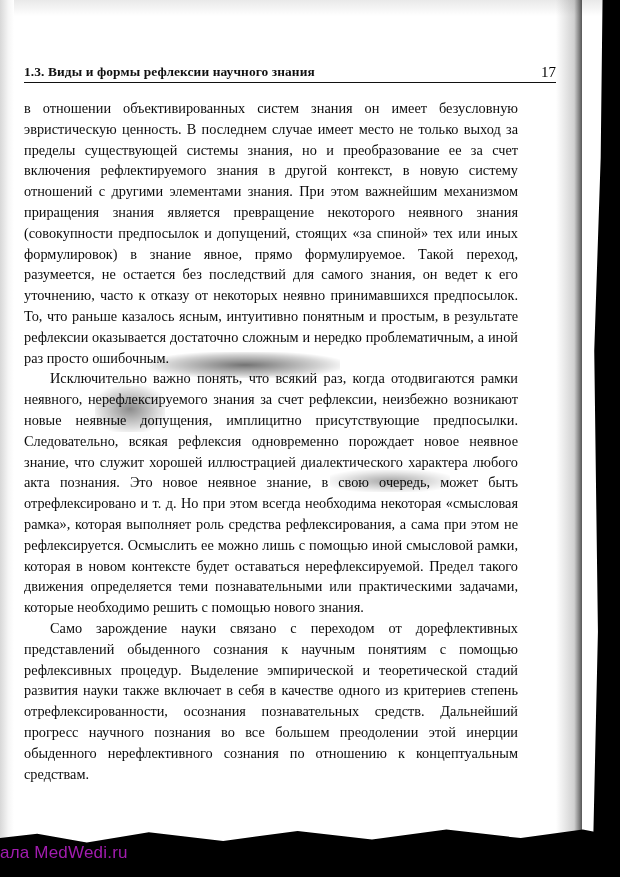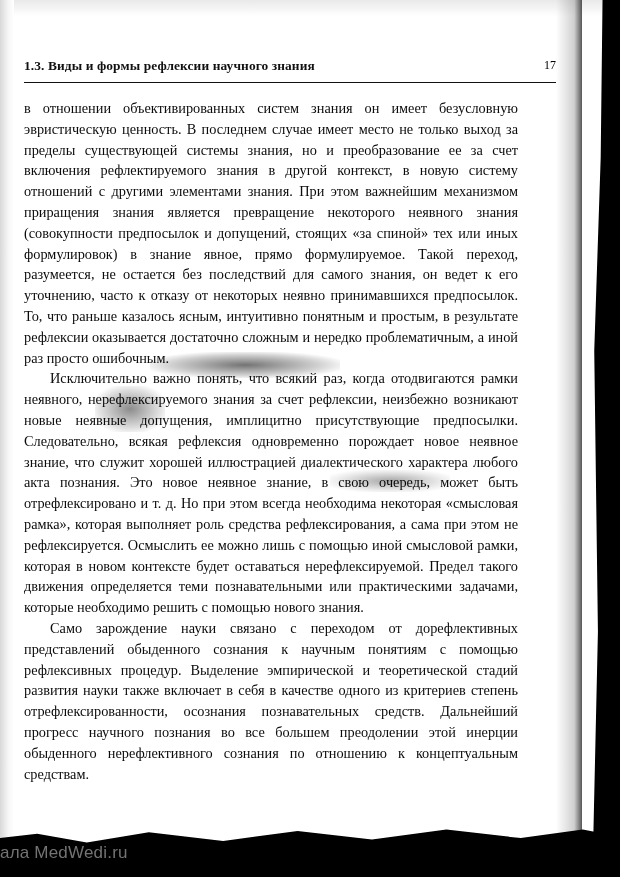--- a/index.html
+++ b/index.html
@@ -77,34 +77,34 @@
     width: 120px; height: 22px;
     background: radial-gradient(ellipse at 50% 50%, rgba(0,0,0,0.35) 0%, rgba(0,0,0,0.08) 60%, rgba(0,0,0,0) 82%);
     pointer-events: none;
   }
 
   
   .header {
     position: absolute;
     left: 24px;
     right: 64px;
-    top: 58px;
+    top: 64px;
     display: flex;
     align-items: flex-start;
     justify-content: space-between;
   }
   .running-title {
     font-size: 13.4px;
     font-weight: bold;
     letter-spacing: 0.1px;
     color: #111;
     white-space: nowrap;
   }
   .page-number {
-    font-size: 12px;
+    font-size: 15px;
     font-weight: normal;
     color: #000000;
   }
   .header-rule {
     position: absolute;
     left: 24px;
     right: 64px;
     top: 82px;
     height: 1px;
     background: #111;
@@ -134,21 +134,21 @@
     margin-top: 0px;
   }
 
   
   .watermark {
     position: absolute;
     left: 0px;
     bottom: 14px;
     font-family: "Liberation Sans", sans-serif;
     font-size: 17px;
-    color: #737373;
+    color: #a21caf;
     letter-spacing: 0.2px;
   }
 </style>
 </head>
 <body>
 
 <div class="page-scan">
 
   <div class="edge-top"></div>
   <div class="edge-left"></div>

